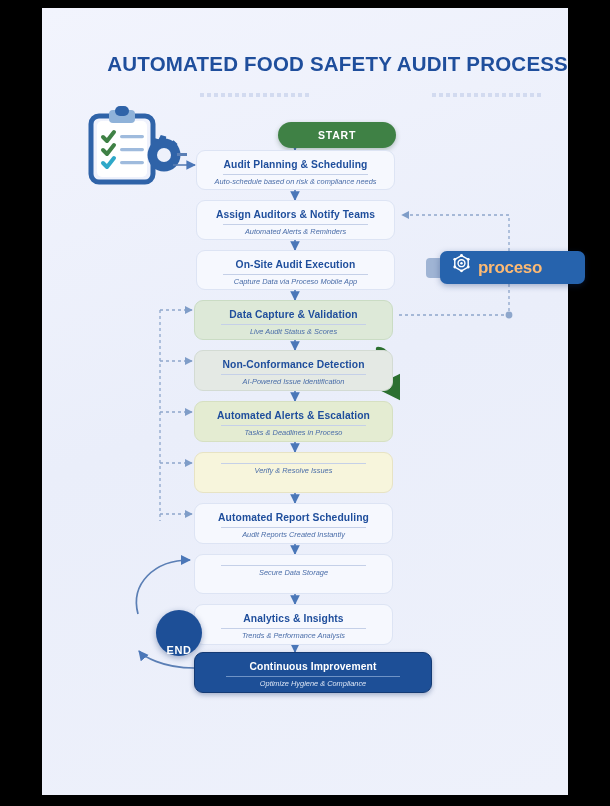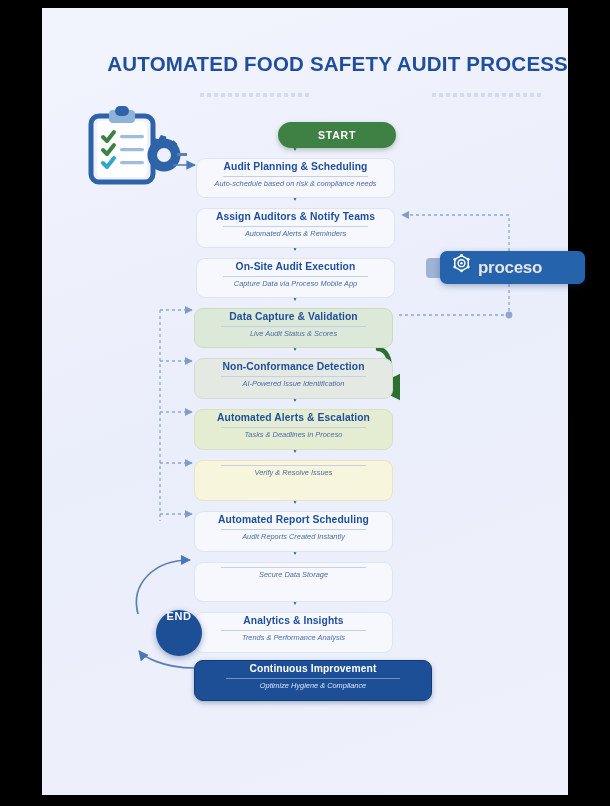--- a/index.html
+++ b/index.html
@@ -39,22 +39,21 @@
 
   
   .clip-icon{position:absolute;left:40px;top:98px;width:105px;height:85px;}
 
   
   .node{
     position:absolute;
     box-sizing:border-box;
     border-radius:9px;
     text-align:center;
-    padding-top:1px;
-    margin-top:8px;
+    padding-top:7px;
   }
   .node .t{
     font-size:10.3px;font-weight:bold;color:#1f4e9c;
     line-height:13px;letter-spacing:.1px;
   }
   .node .sep{
     width:74%;height:1px;margin:3px auto 2px auto;
     background:#c5d0e8;
   }
   .node .s{
@@ -83,33 +82,33 @@
     letter-spacing:.8px;
     display:flex;align-items:center;justify-content:center;
   }
 
   
   .end{
     position:absolute;left:114px;top:602px;width:46px;height:46px;
     background:#1d4f97;border-radius:50%;
     box-shadow:0 2px 6px rgba(20,50,110,.4);
     color:#fff;font-size:11px;font-weight:bold;letter-spacing:.6px;
-    display:flex;align-items:flex-start;justify-content:center;
+    display:flex;align-items:flex-end;justify-content:center;
   }
 
   
   .proceso{
     position:absolute;left:398px;top:243px;width:145px;height:33px;
     background:#2663ad;border-radius:7px 7px 7px 7px;
     box-shadow:0 2px 6px rgba(20,50,110,.35);
     display:flex;align-items:center;gap:5px;padding-left:10px;
     box-sizing:border-box;
   }
   .proceso .word{
-    color:#e5e5e5;font-size:17px;font-weight:bold;letter-spacing:-.3px;
+    color:#fdba74;font-size:17px;font-weight:bold;letter-spacing:-.3px;
   }
   .tab-left{
     position:absolute;left:384px;top:250px;width:18px;height:20px;
     background:#9fb4d4;border-radius:4px 0 0 4px;
   }
 
   svg.lines{position:absolute;left:0;top:0;width:526px;height:787px;pointer-events:none;}
 </style>
 </head>
 <body>

